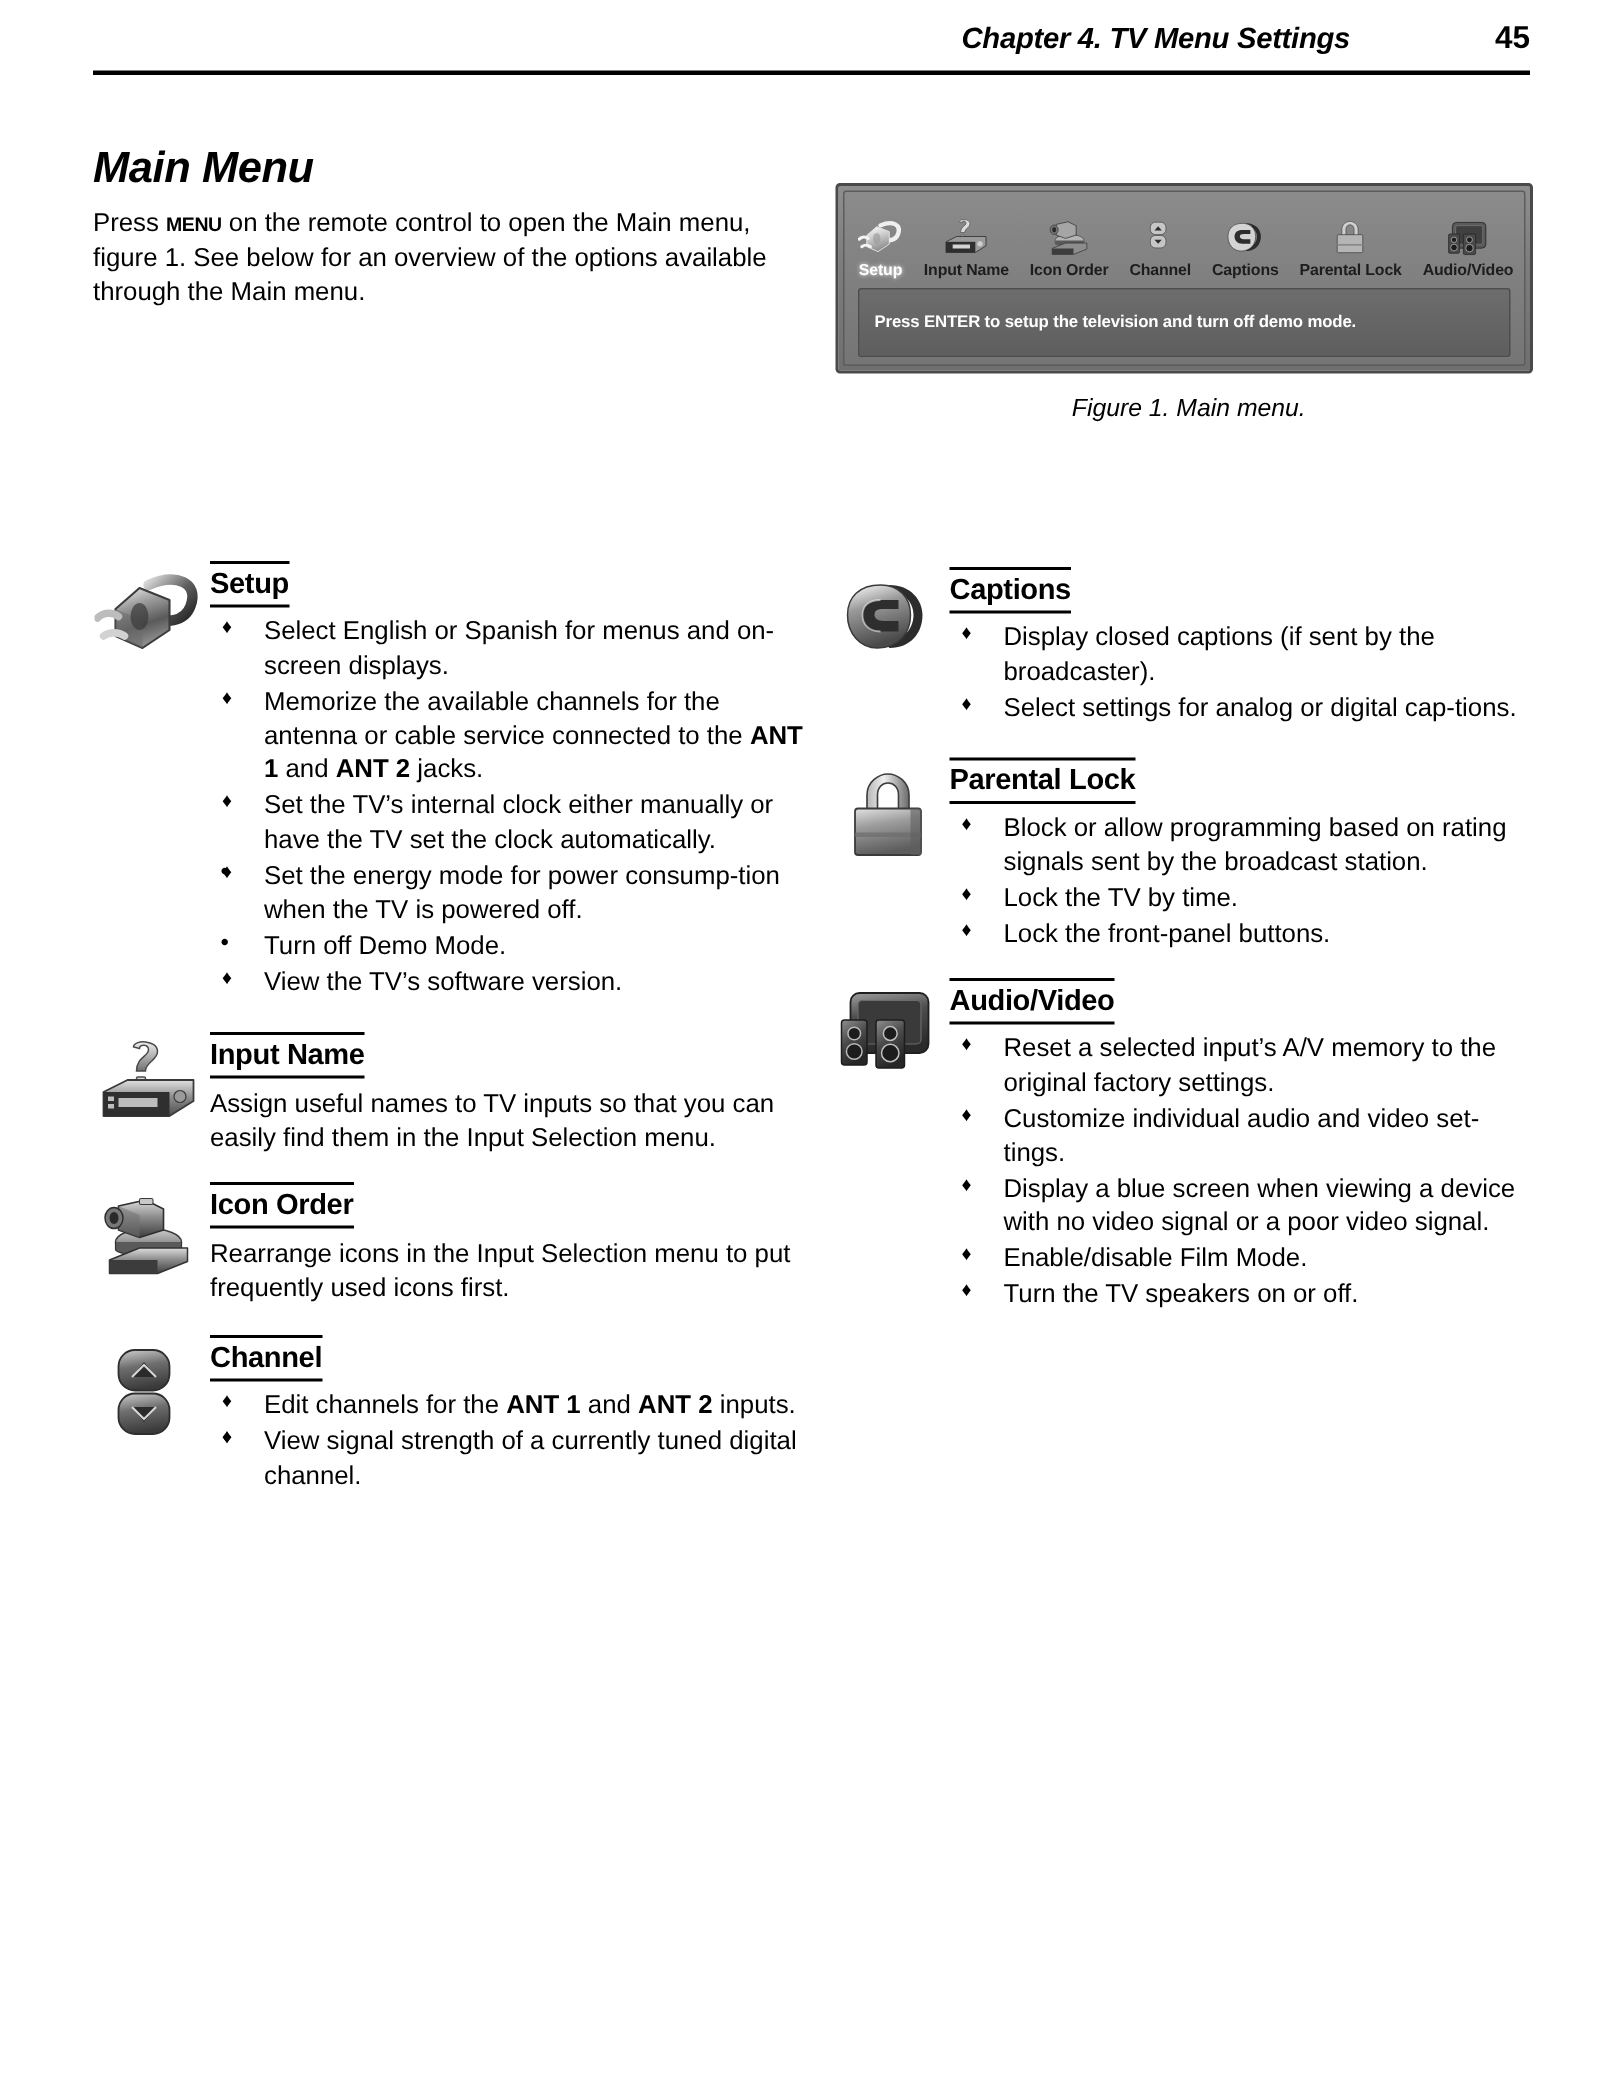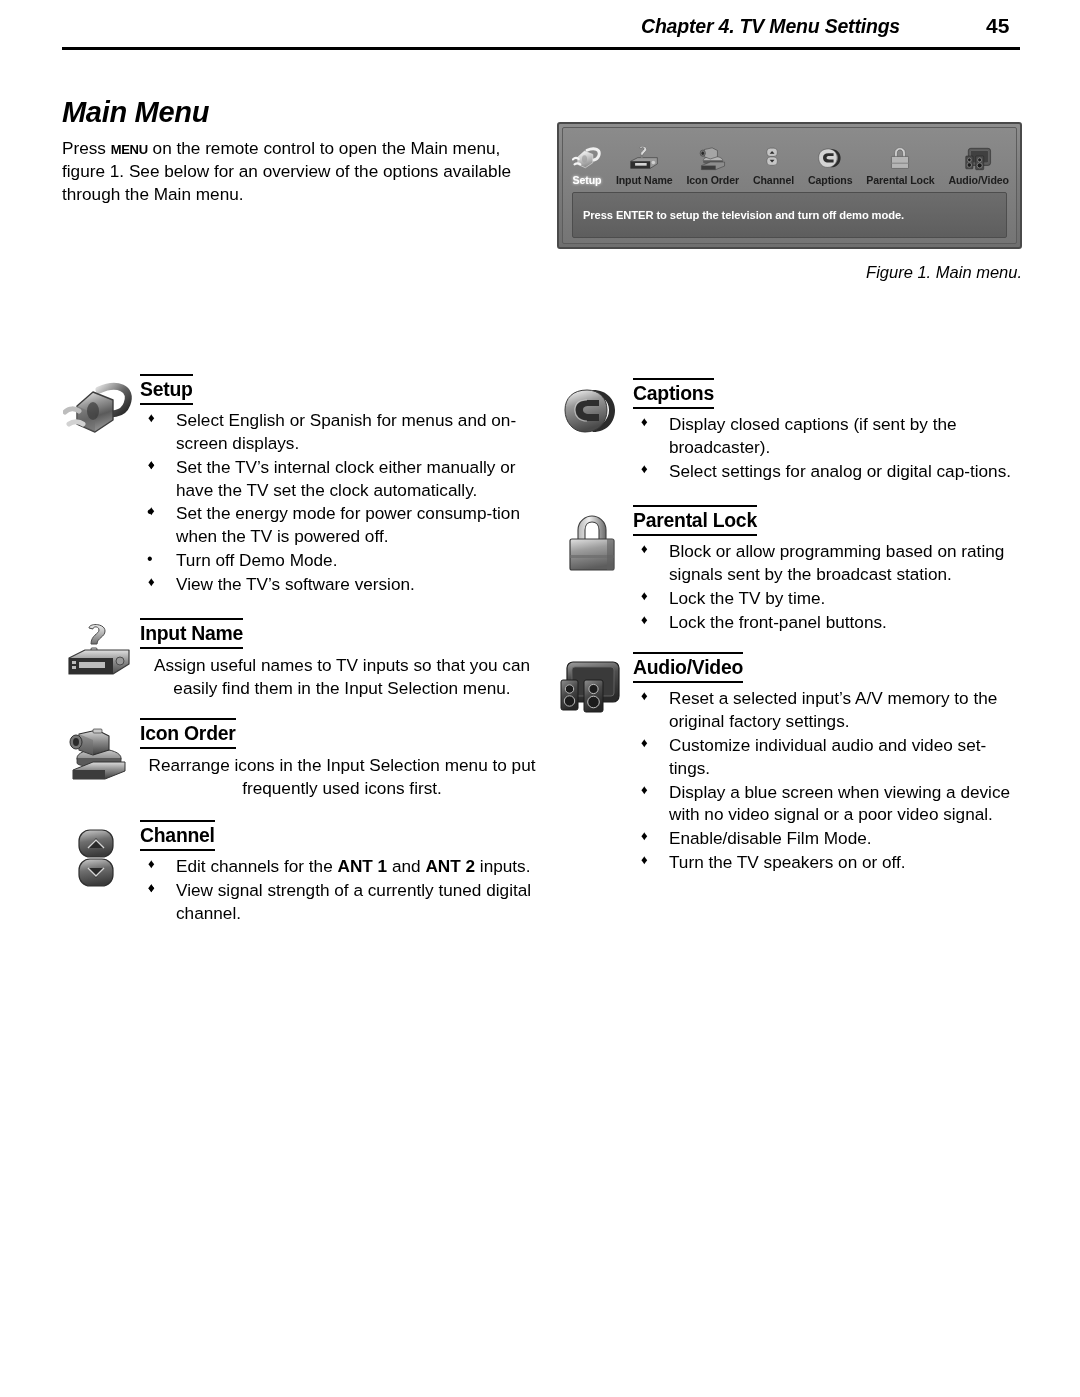--- a/index.html
+++ b/index.html
@@ -35,21 +35,21 @@
     font-weight: bold;
     font-style: italic;
     letter-spacing: -0.2px;
     white-space: nowrap;
   }
   .page-number {
     font-size: 21px;
     font-weight: bold;
     margin-left: 86px;
     width: 34px;
-    text-align: left;
+    text-align: right;
   }
   .header-rule {
     border-top: 3px solid #000;
     margin-top: 3px;
   }
 
   
   .col-left {
     position: absolute;
     left: 62px;
@@ -145,21 +145,21 @@
     font-size: 11.2px;
     font-weight: bold;
     color: #ffffff;
     letter-spacing: -0.1px;
     white-space: nowrap;
   }
   .fig-caption {
     margin-top: 14px;
     font-size: 16.5px;
     font-style: italic;
-    text-align: right;
+    text-align: center;
     padding-left: 6px;
   }
 
   
   .section {
     position: relative;
     margin-bottom: 6px;
   }
   .section-icon {
     position: absolute;
@@ -182,21 +182,20 @@
     display: inline-block;
     border-top: 2.4px solid #000;
     border-bottom: 2.4px solid #000;
     letter-spacing: -0.25px;
     line-height: 1.15;
   }
   .section-para {
     font-size: 17.2px;
     line-height: 1.33;
     margin: 5px 0 0 0;
-    text-align: center;
   }
   ul.bullets {
     list-style: none;
     margin: 4px 0 0 0;
     padding: 0;
   }
   ul.bullets li {
     position: relative;
     padding-left: 36px;
     font-size: 17.2px;
@@ -257,21 +256,21 @@
         <path d="M14 26 L32 34 L32 52 L14 44 Z" fill="#6e6e6e" opacity="0.55"></path>
         <path d="M2 32 C6 28 12 28 16 31" stroke="#bdbdbd" stroke-width="5" fill="none" stroke-linecap="round"></path>
         <path d="M6 44 C10 41 16 41 20 44" stroke="#d2d2d2" stroke-width="5" fill="none" stroke-linecap="round"></path>
         <ellipse cx="30" cy="31" rx="6" ry="9" fill="#3a3a3a" opacity="0.7"></ellipse>
       </svg>
     </div>
     <div class="section-body">
       <h2 class="section-head">Setup</h2>
       <ul class="bullets">
           <li><span class="bullet-glyph">♦</span><span><span>Select English or Spanish for menus and on-screen displays.</span></span></li>
-          <li><span class="bullet-glyph">♦</span></li>
+          <li><span class="bullet-glyph">♦</span><span><span>Memorize the available channels for the antenna or cable service connected to the </span><b class="kw">ANT 1</b><span> and </span><b class="kw">ANT 2</b><span> jacks.</span></span></li>
           <li><span class="bullet-glyph">♦</span><span><span>Set the TV’s internal clock either manually or have the TV set the clock automatically.</span></span></li>
           <li><span class="bullet-glyph">♦</span></li>
           <li><span class="bullet-glyph round">•</span><span><span>Set the energy mode for power consump-tion when the TV is powered off.</span></span></li>
           <li><span class="bullet-glyph round">•</span><span><span>Turn off Demo Mode.</span></span></li>
           <li><span class="bullet-glyph">♦</span><span><span>View the TV’s software version.</span></span></li>
         </ul>
     </div>
   </div>
 
   <div class="section" style="margin-top:22px;">

